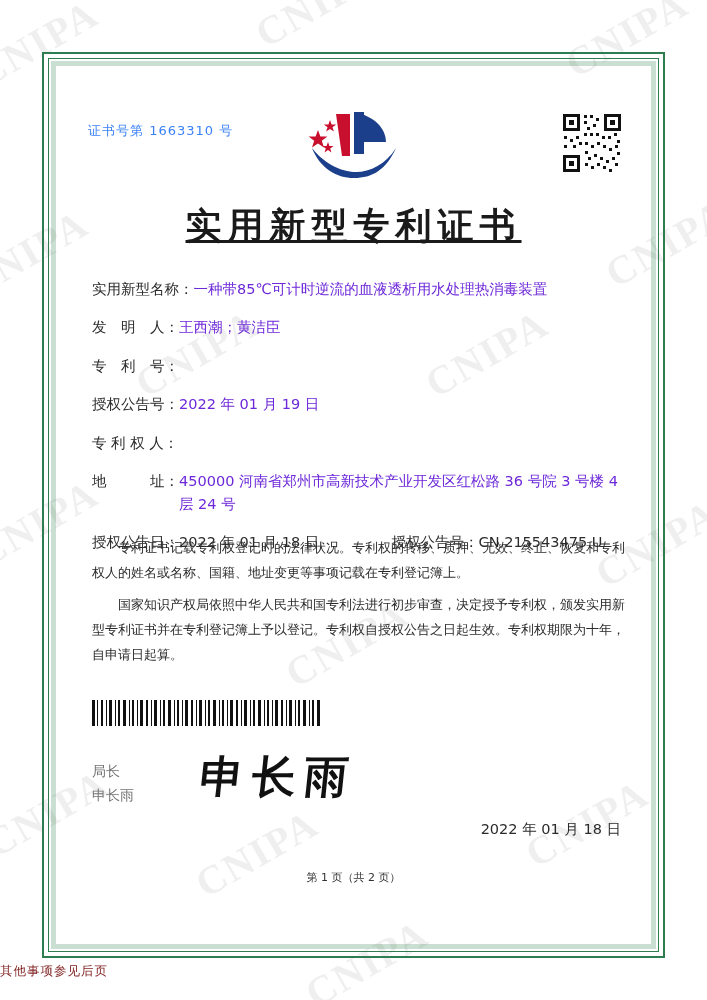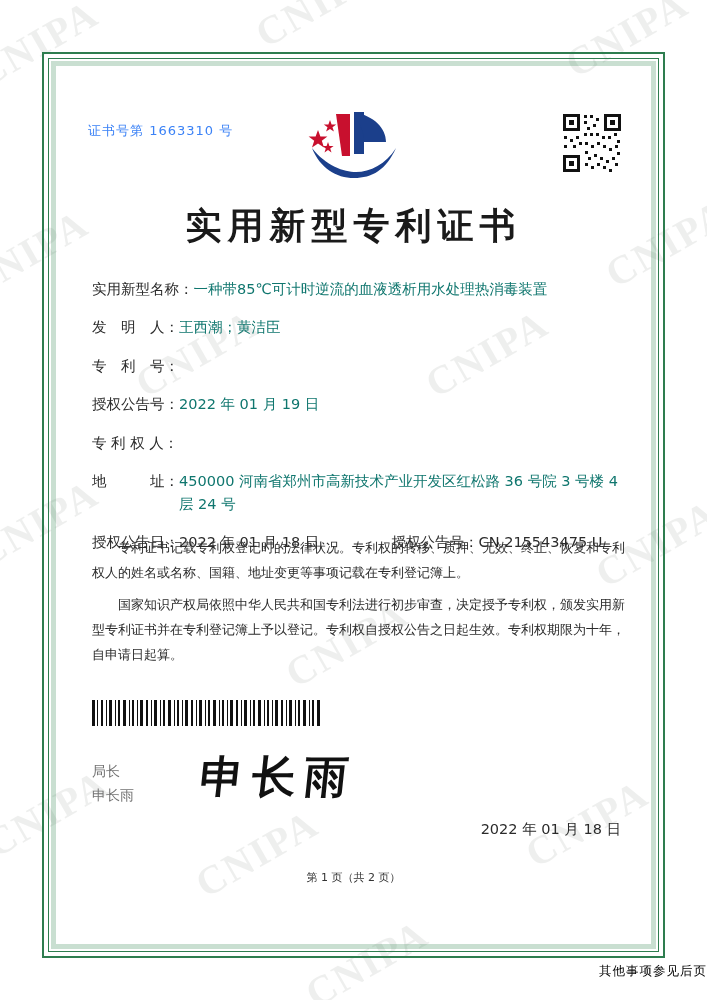--- a/index.html
+++ b/index.html
@@ -104,20 +104,21 @@
     position: absolute;
     left: 0;
     right: 0;
     top: 122px;
     text-align: center;
     font-family: "DejaVu Serif", "Liberation Serif", serif;
     font-size: 36px;
     font-weight: bold;
     letter-spacing: 6px;
     color: #1a1a1a;
+    text-decoration: underline;
   }
 
   
   .fields {
     position: absolute;
     left: 22px;
     right: 10px;
     top: 198px;
     font-size: 14.5px;
     color: #2b2b2b;
@@ -129,21 +130,21 @@
     margin-bottom: 16px;
     line-height: 1.55;
   }
   .field .lbl {
     flex: 0 0 auto;
     white-space: pre;
     color: #2b2b2b;
   }
   .field .val {
     flex: 1 1 auto;
-    color: #0f766e;
+    color: #6d28d9;
   }
   .field-split {
     display: flex;
     margin-bottom: 16px;
     line-height: 1.55;
   }
   .field-split .half {
     display: flex;
   }
   .field-split .half.first { flex: 0 0 56%; }
@@ -213,23 +214,23 @@
     text-align: center;
     font-size: 11px;
     color: #333;
     font-family: "DejaVu Sans", sans-serif;
   }
   .bottom-note {
     position: absolute;
     left: 0;
     right: 0;
     bottom: 20px;
-    text-align: right;
+    text-align: left;
     font-size: 12.5px;
-    color: #000000;
+    color: #7f1d1d;
     letter-spacing: 1px;
     font-family: Liberation Serif, serif;
   }
 </style>
 </head>
 <body>
 
 <div class="page">
 
   <div class="wm" style="left:-30px; top:20px;">CNIPA</div>

